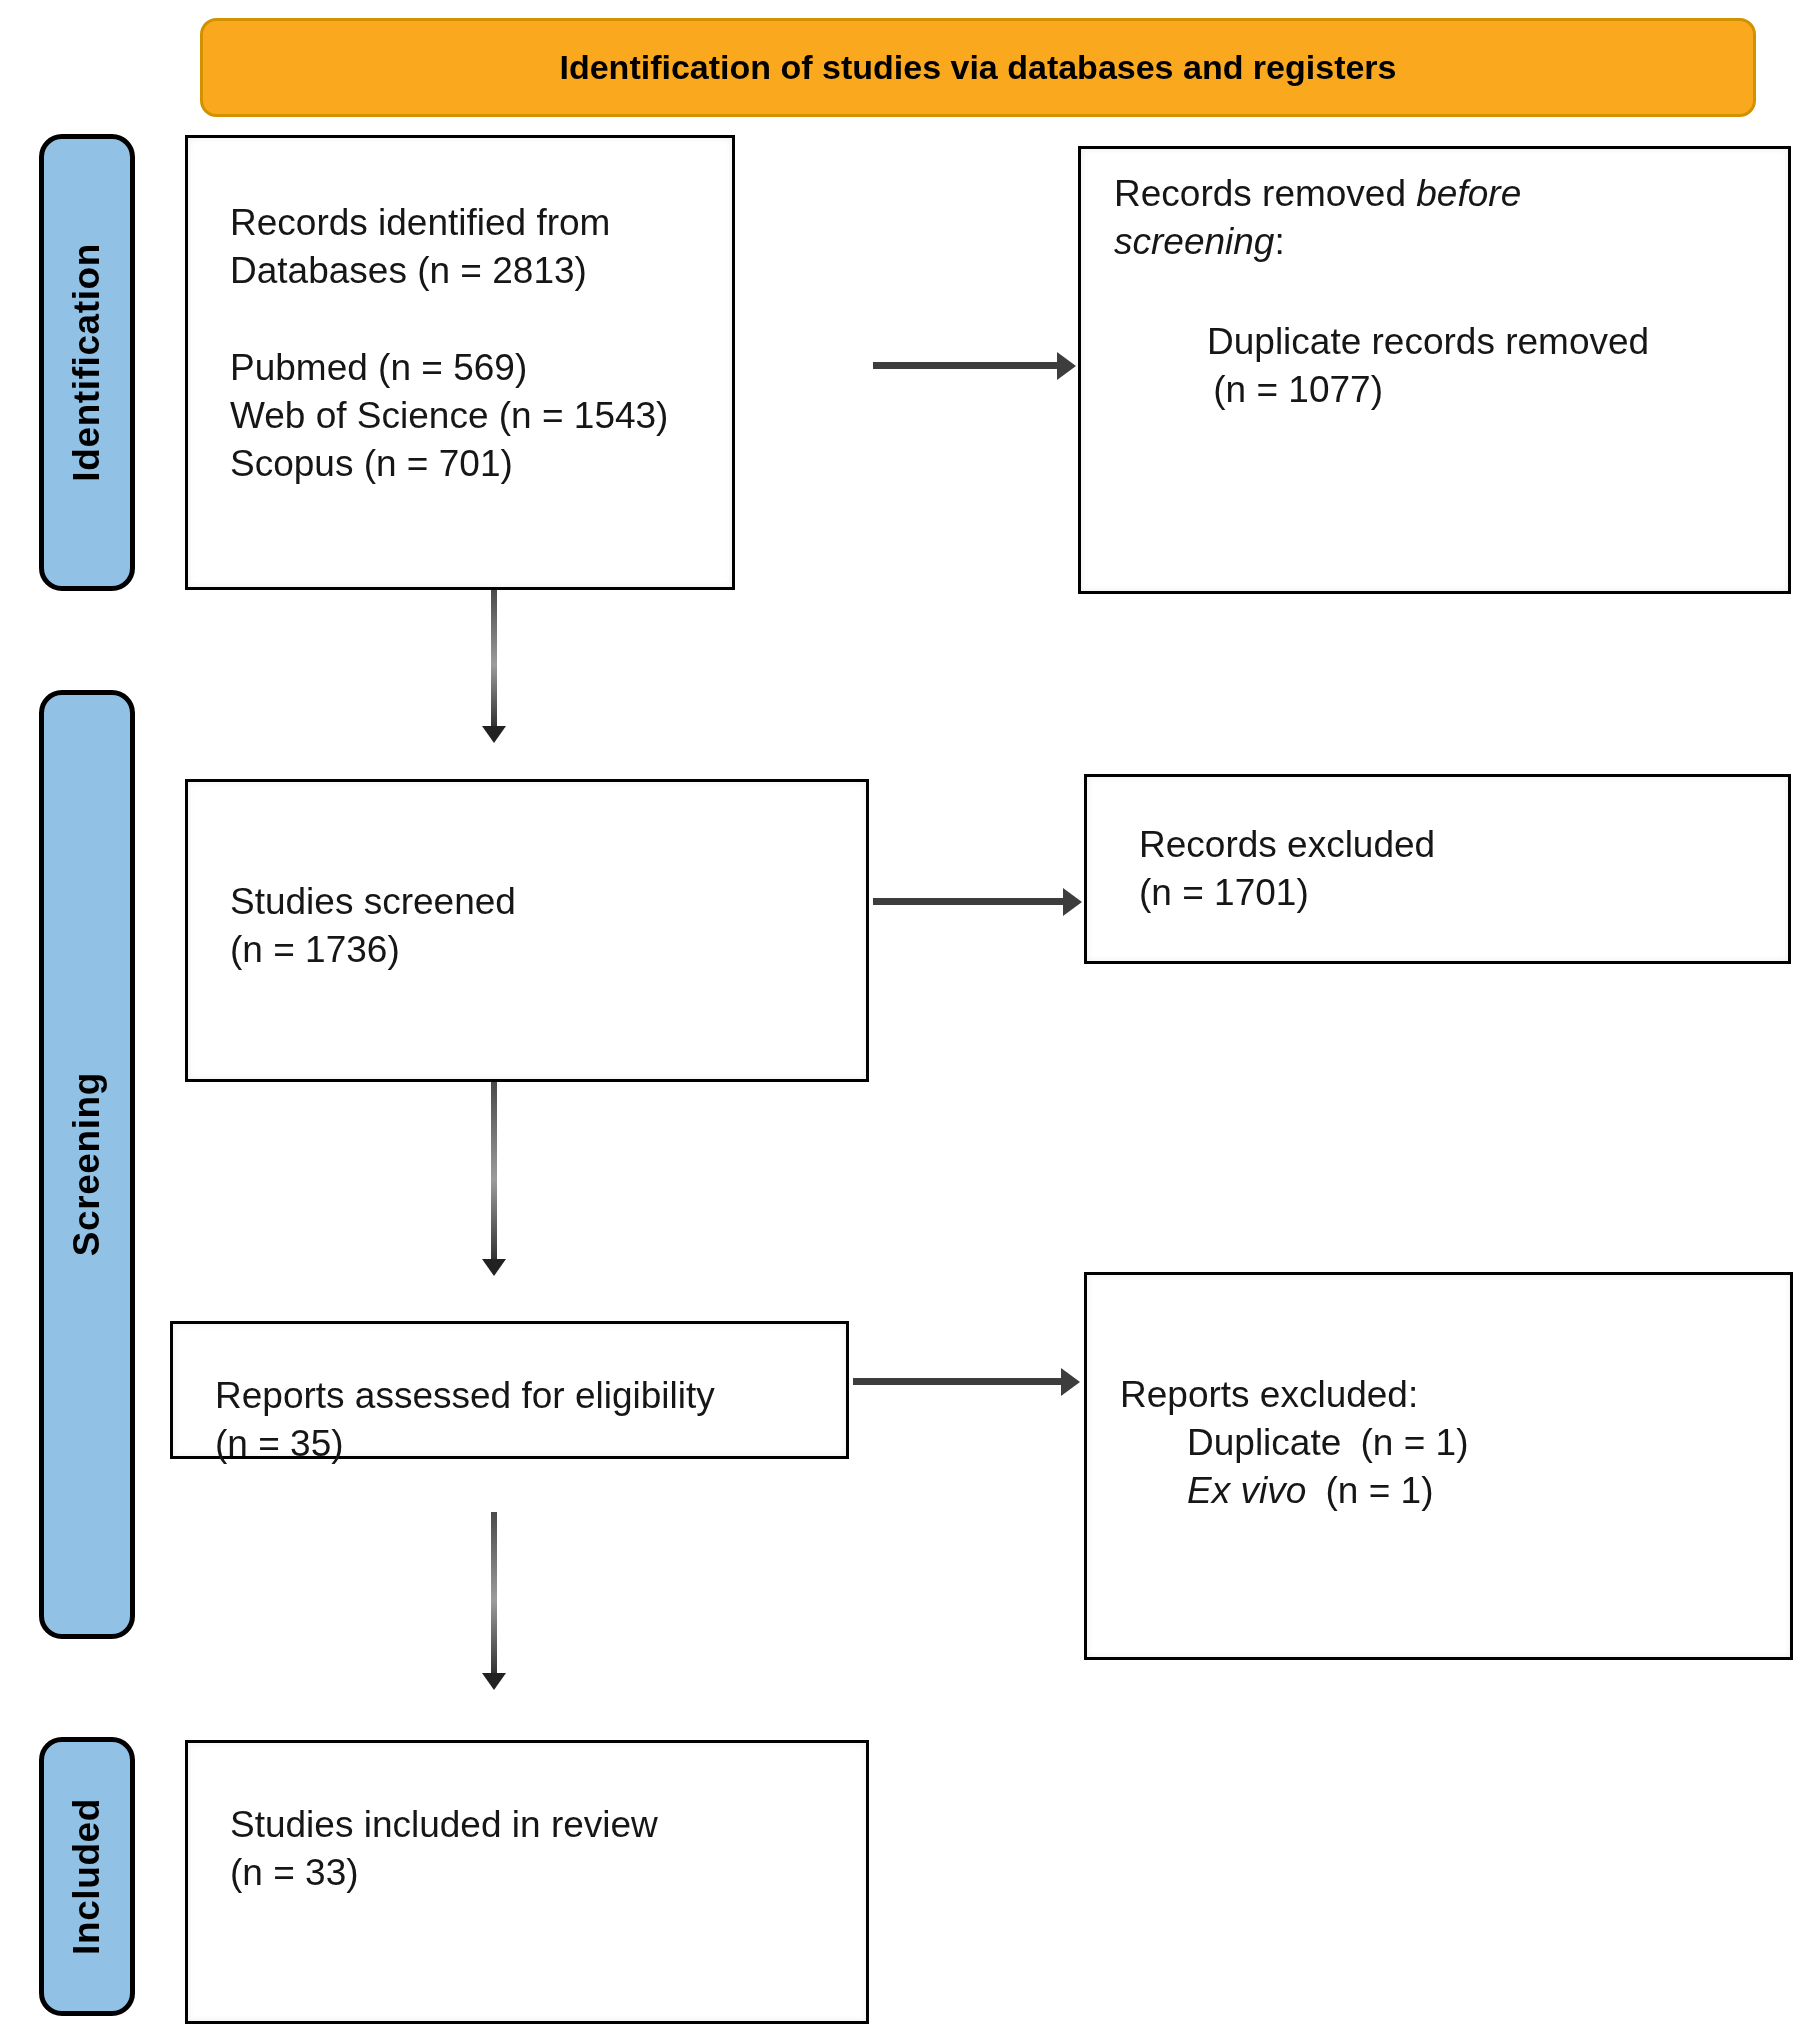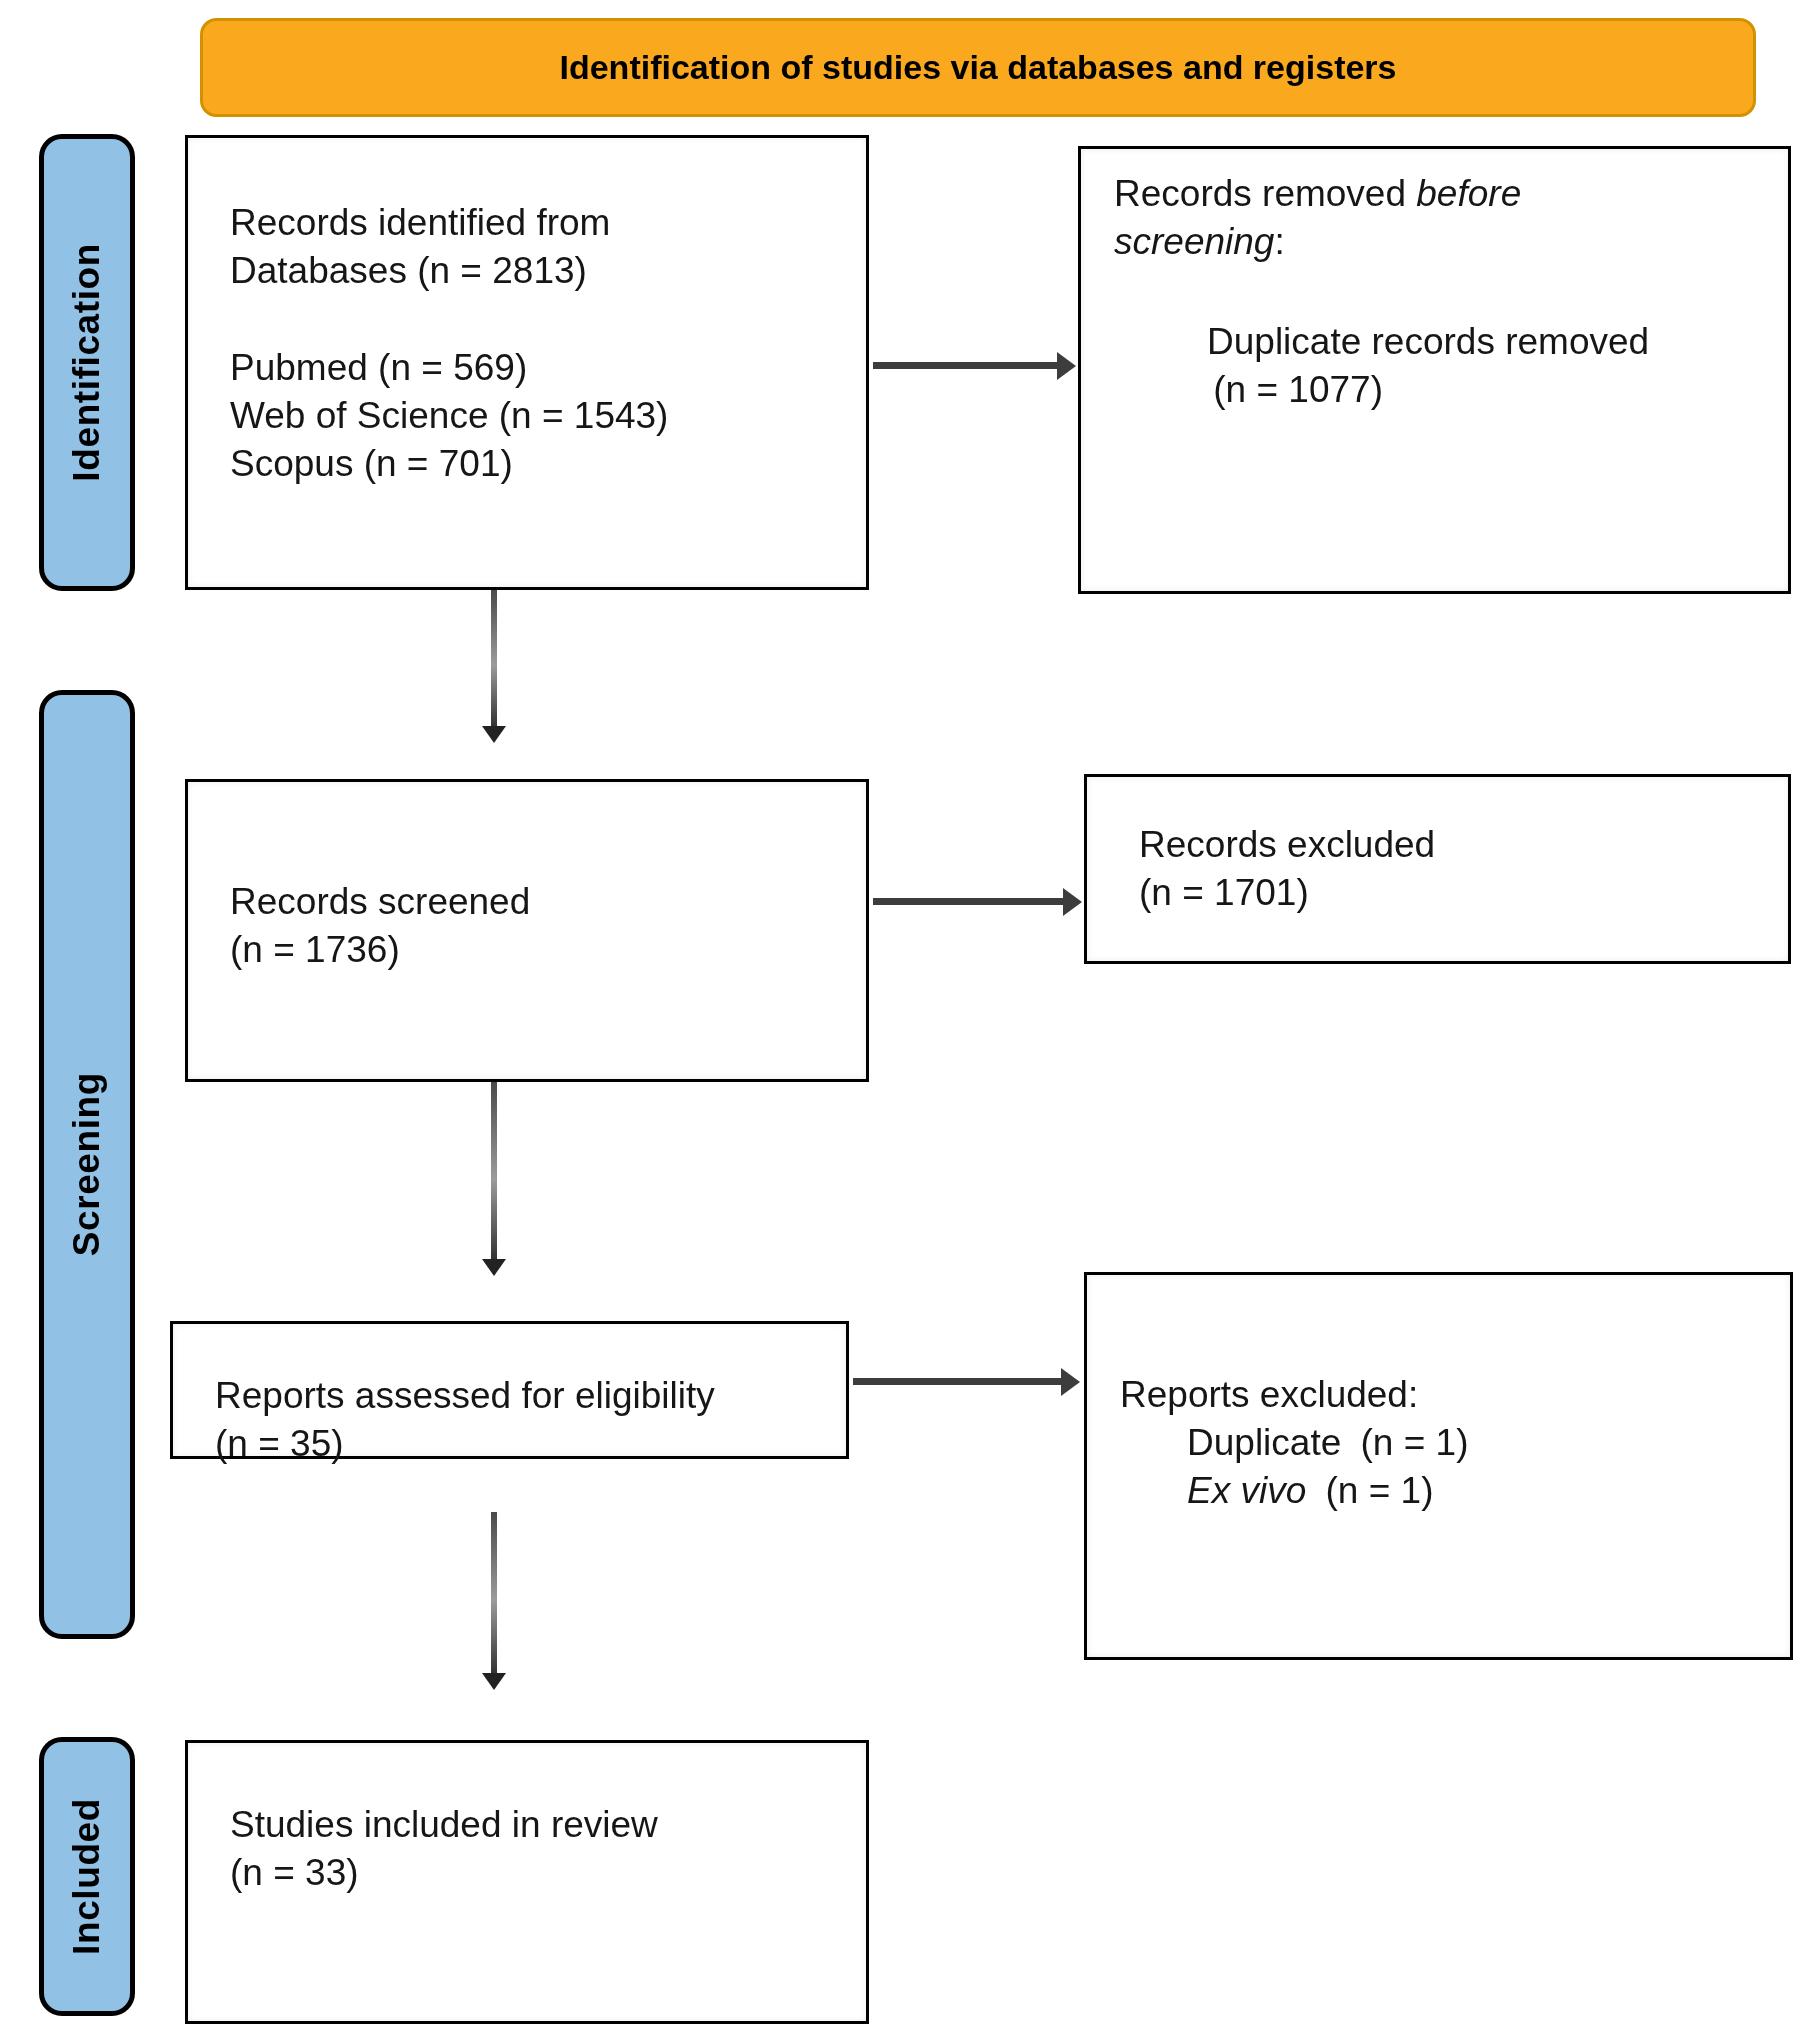--- a/index.html
+++ b/index.html
@@ -37,21 +37,21 @@
   #stage-screening      { top: 690px; height: 949px; }
   #stage-included       { top: 1737px; height: 279px;  }
 
   
   .box {
     position: absolute; background: #ffffff;
     border: 3.2px solid var(--box-border, #000000);
     box-shadow: inset 0 0 7.6px rgba(0,0,0,0.07);
     font-size: 37px; line-height: 48px; color: #161616;
   }
-  #box-identified        { left: 185px;  top: 135px;  width: 684px; height: 455px; padding: 61px  19px 0 42px; }
+  #box-identified        { left: 185px;  top: 135px;  width: 550px; height: 455px; padding: 61px  19px 0 42px; }
   #box-removed           { left: 1078px; top: 146px;  width: 713px; height: 448px; padding: 21px 19px 0 33px; }
   #box-screened          { left: 185px;  top: 779px; width: 684px; height: 303px; padding: 96px 19px 0 42px; }
   #box-excluded-records  { left: 1084px; top: 774px; width: 707px; height: 190px; padding: 44px 19px 0 52px; }
   #box-assessed          { left: 170px;  top: 1321px; width: 679px; height: 138px; padding: 48px  10px 0 42px; }
   #box-excluded-reports  { left: 1084px; top: 1272px; width: 709px; height: 388px; padding: 96px 19px 4px 33px; }
   #box-included          { left: 185px;  top: 1740px; width: 684px; height: 284px; padding: 58px 19px 0 42px; }
 
   .sources { margin-top: 49px; }
   .phrase  { width: 443px; }
   .detail  { margin-top: 52px; margin-left: 93px; }
@@ -118,21 +118,21 @@
 
   <div class="box" id="box-removed">
     <div class="phrase"><span>Records removed </span><i>before screening</i><span>:</span></div>
     <div class="detail">
       <div>Duplicate records removed</div>
       <div class="detail-val">(n = 1077)</div>
     </div>
   </div>
 
   <div class="box" id="box-screened">
-    <div>Records screened</div>
+    <div>Studies screened</div>
     <div>(n = 1736)</div>
   </div>
 
   <div class="box" id="box-excluded-records">
     <div>Records excluded</div>
     <div>(n = 1701)</div>
   </div>
 
   <div class="box" id="box-assessed">
     <div>Reports assessed for eligibility</div>

